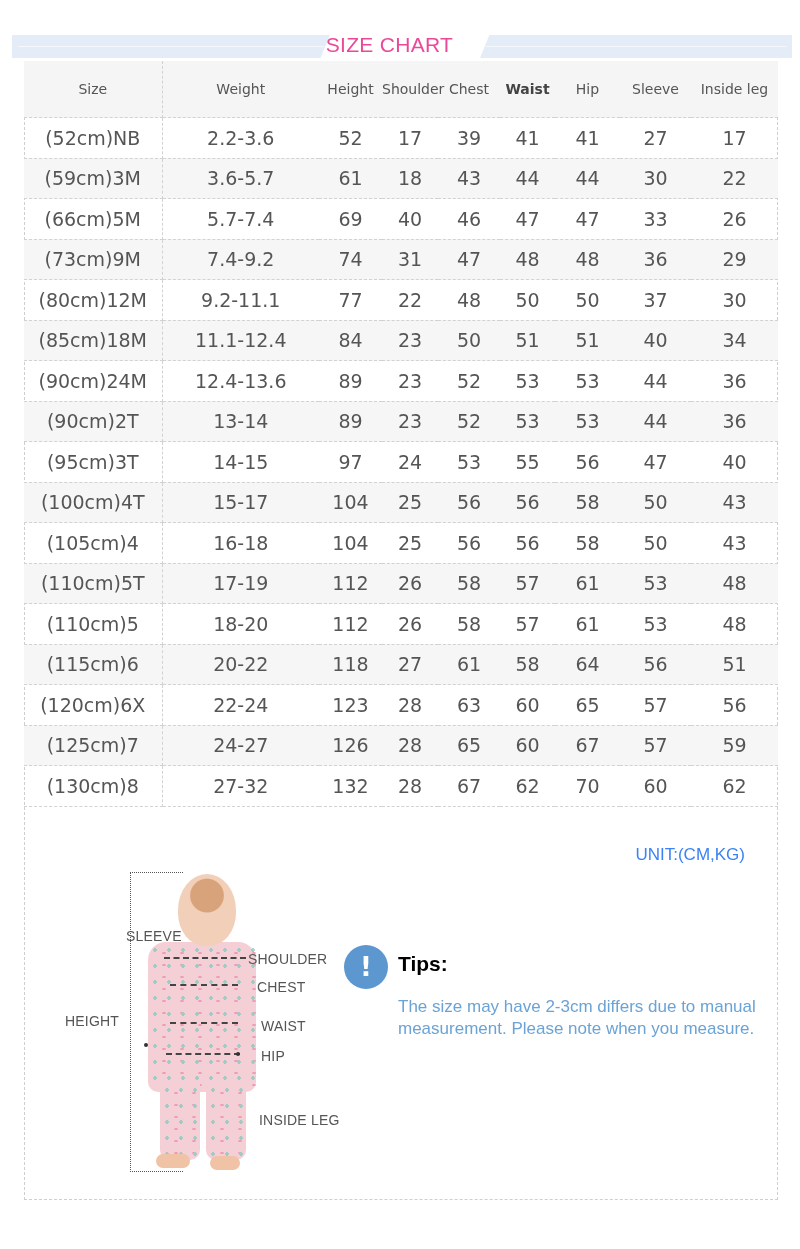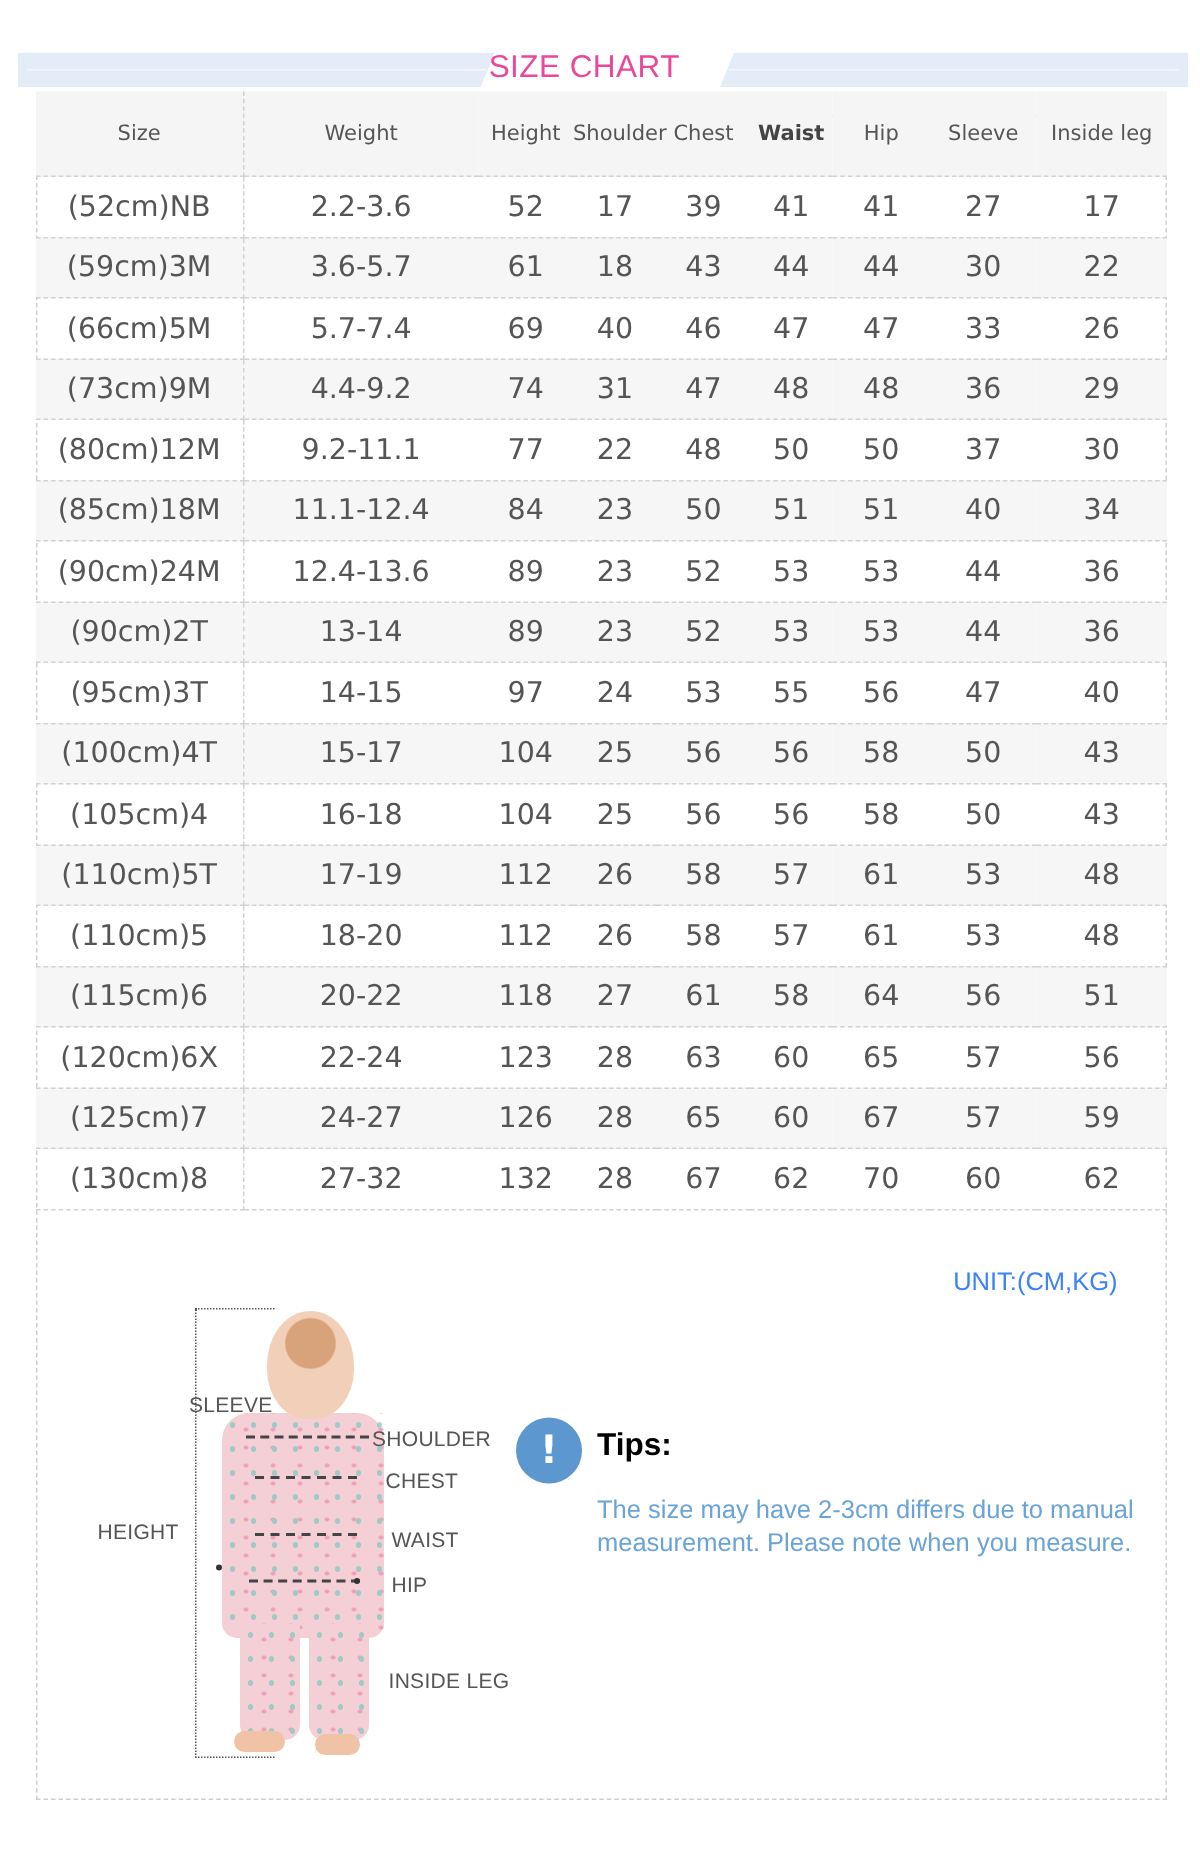--- a/index.html
+++ b/index.html
@@ -127,21 +127,21 @@
         <td>69</td>
         <td>40</td>
         <td>46</td>
         <td>47</td>
         <td>47</td>
         <td>33</td>
         <td>26</td>
       </tr>
       <tr class="alt">
         <td class="size">(73cm)9M</td>
-        <td>4.4-9.2</td>
+        <td>7.4-9.2</td>
         <td>74</td>
         <td>31</td>
         <td>47</td>
         <td>48</td>
         <td>48</td>
         <td>36</td>
         <td>29</td>
       </tr>
       <tr>
         <td class="size">(80cm)12M</td>

